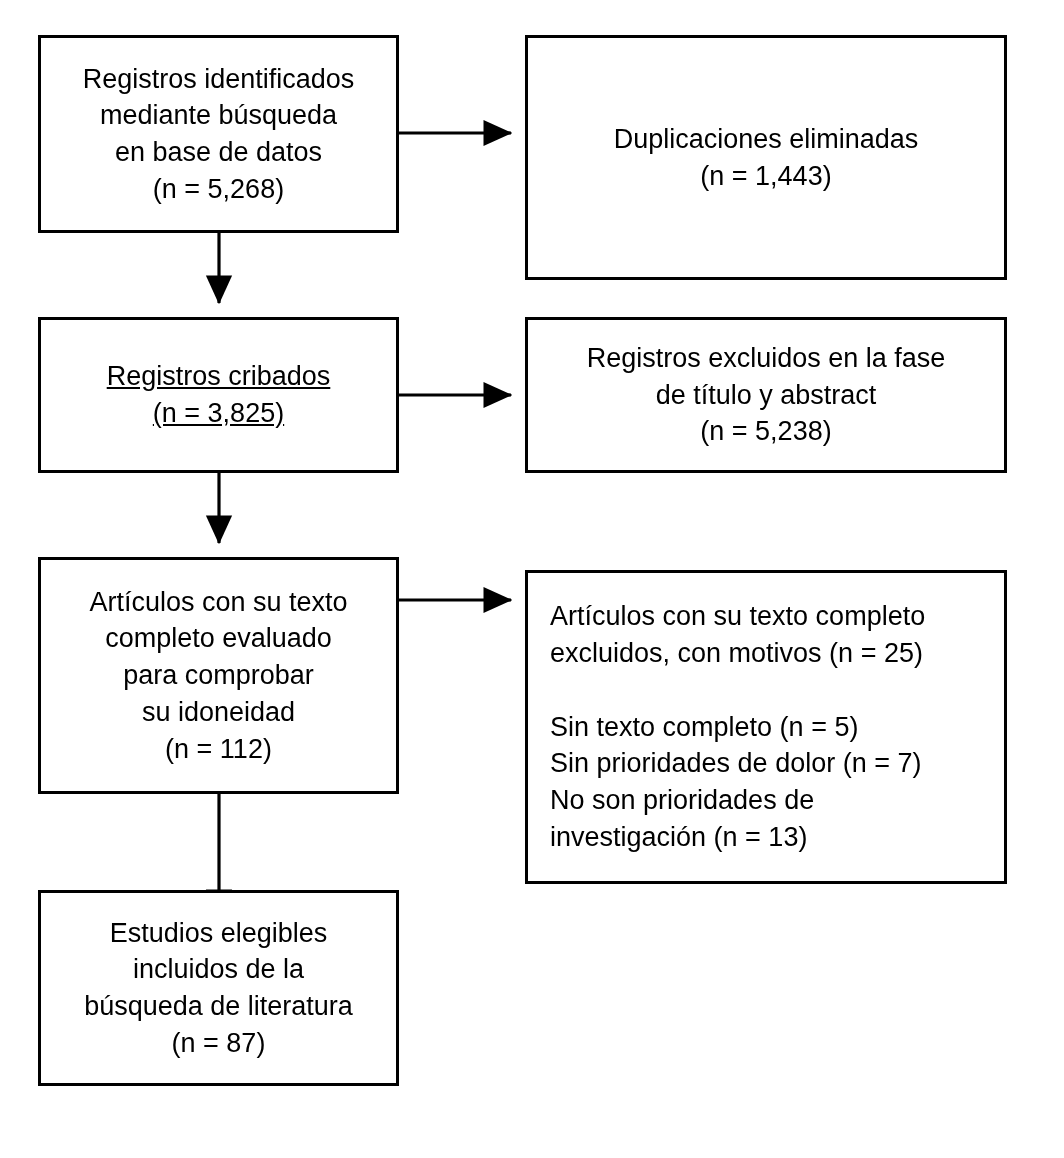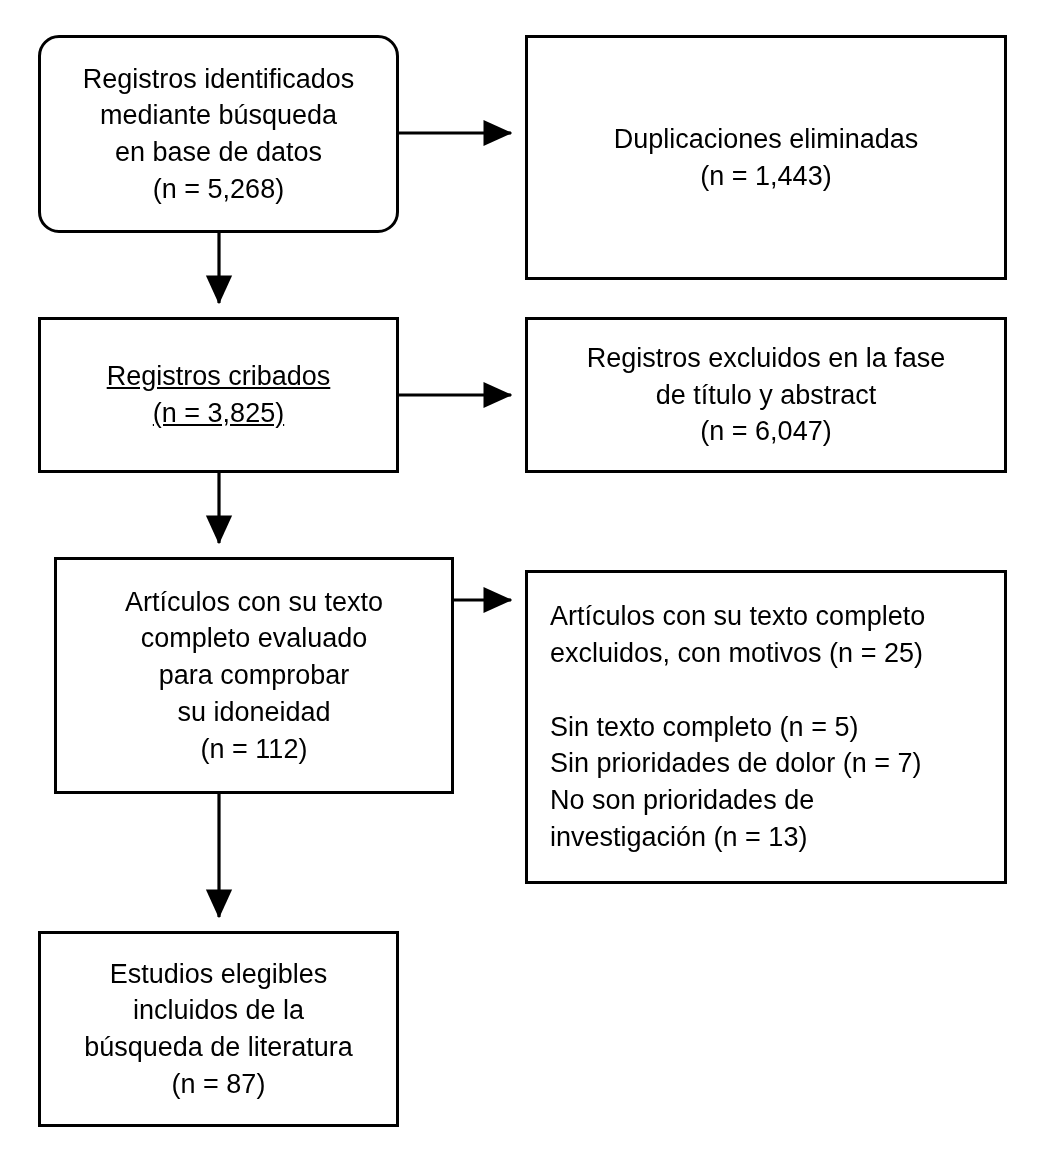--- a/index.html
+++ b/index.html
@@ -33,27 +33,27 @@
     text-align: center;
     white-space: pre-line;
     padding: 0 10px;
   }
   .box-text.left-align {
     text-align: left;
     width: 100%;
     padding: 0 0 0 22px;
   }
   
-  #box-identification { left: 38px;  top: 35px;   width: 361px; height: 198px; border-radius: 21px; }
+  #box-identification { left: 38px;  top: 35px;   width: 361px; height: 198px; }
   #box-duplicates     { left: 525px; top: 35px;   width: 482px; height: 245px; }
   #box-screened       { left: 38px;  top: 317px;  width: 361px; height: 156px; text-decoration: underline; }
   #box-excluded-title { left: 525px; top: 317px;  width: 482px; height: 156px; }
-  #box-fulltext       { left: 38px;  top: 557px;  width: 400px; height: 237px; margin-left: 16px; }
+  #box-fulltext       { left: 38px;  top: 557px;  width: 361px; height: 237px; }
   #box-excluded-full  { left: 525px; top: 558px;  width: 482px; height: 314px; margin-top: 12px; }
-  #box-included       { left: 38px;  top: 931px;  width: 361px; height: 196px; }
+  #box-included       { left: 38px;  top: 890px;  width: 361px; height: 196px; }
 
   #arrow-layer {
     position: absolute;
     left: 0;
     top: 0;
     width: 1064px;
     height: 1158px;
     z-index: 1;
     pointer-events: none;
   }
@@ -111,21 +111,21 @@
   </div>
 
   <div class="flow-box" id="box-screened">
     <div class="box-text">Registros cribados
 (n = 3,825)</div>
   </div>
 
   <div class="flow-box" id="box-excluded-title">
     <div class="box-text">Registros excluidos en la fase
 de título y abstract
-(n = 6,047)</div>
+(n = 5,238)</div>
   </div>
 
   <div class="flow-box" id="box-fulltext">
     <div class="box-text">Artículos con su texto
 completo evaluado
 para comprobar
 su idoneidad
 (n = 112)</div>
   </div>
 

